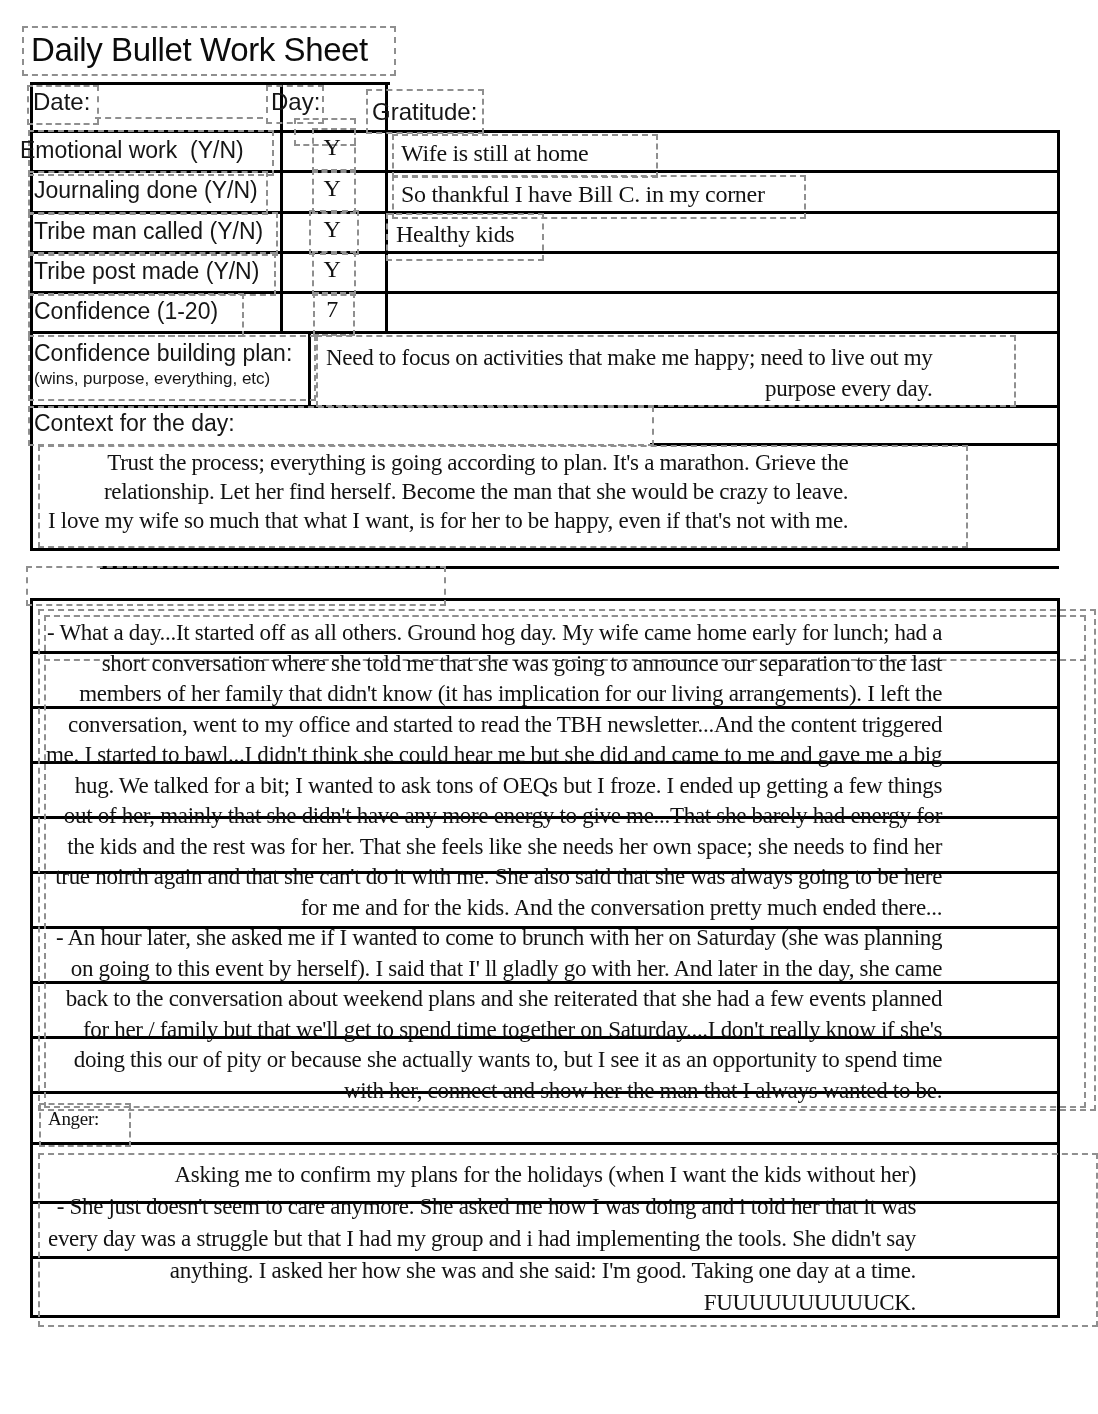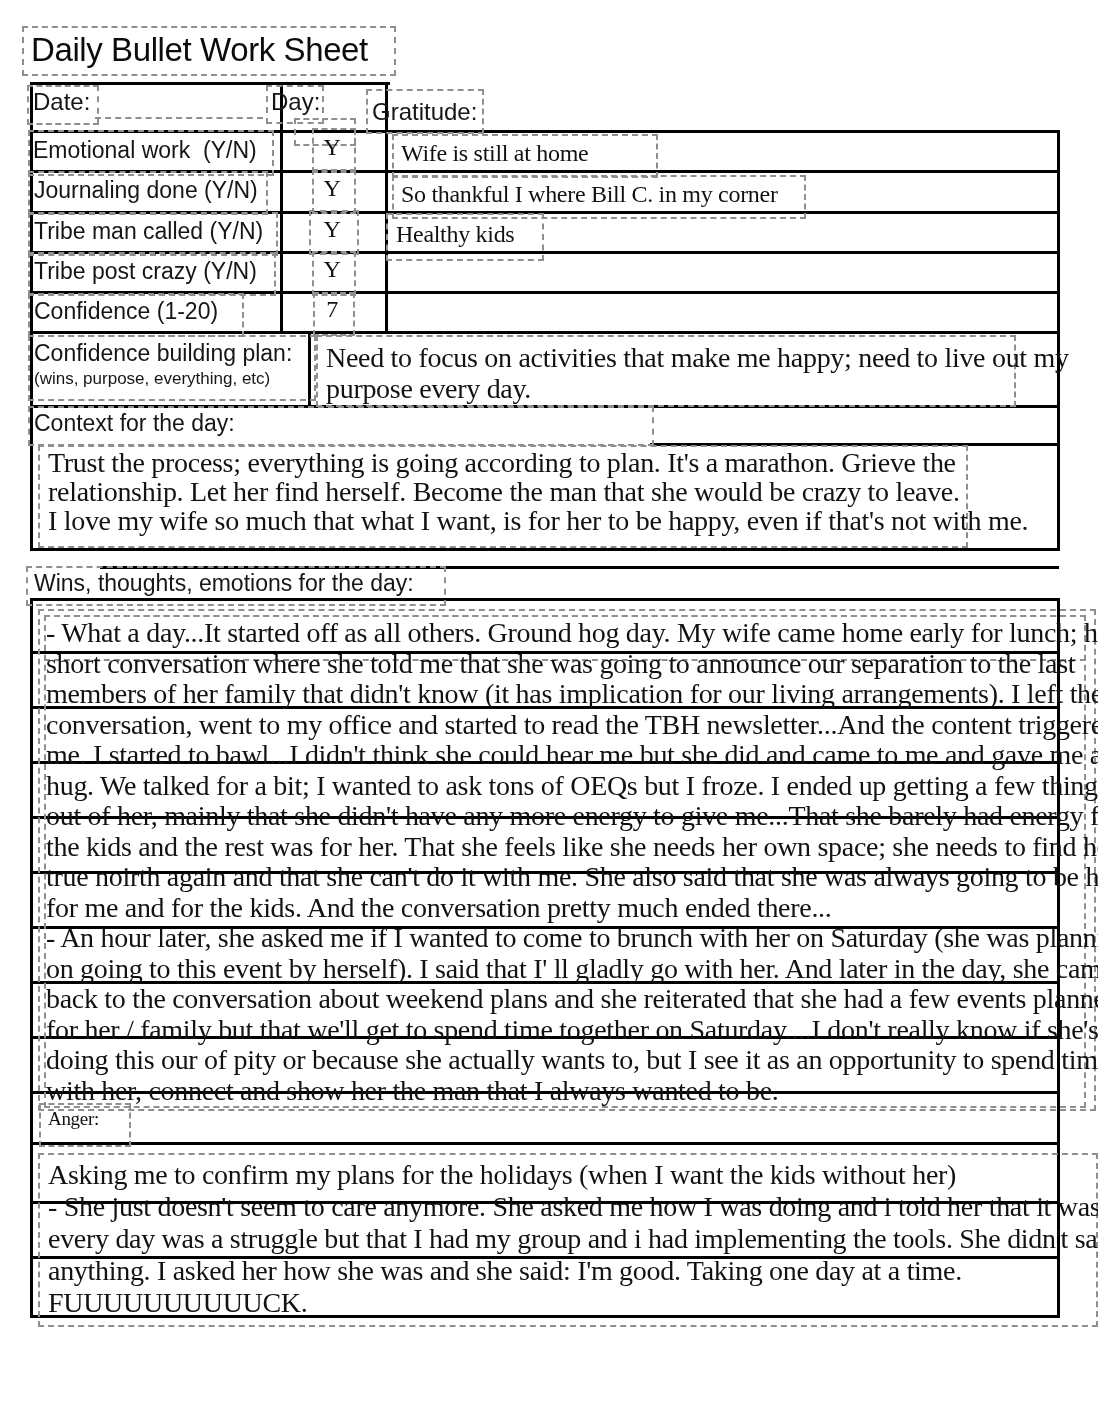--- a/index.html
+++ b/index.html
@@ -12,21 +12,21 @@
   .serif { font-family:"Liberation Serif","DejaVu Serif",serif; color:#121212; letter-spacing:-0.3px; }
   .hl { position:absolute; height:3px; background:#000000; }
   .vl { position:absolute; width:3px; background:#000000; }
   .db { position:absolute; border:2px dashed #8f8f8f; background:transparent; }
   .dseg { position:absolute; border-top:2px dashed #8f8f8f; }
   .title { font-size:33px; letter-spacing:-0.4px; color:#0c0c0c; }
   .lab { font-size:23px; }
   .lab24 { font-size:24px; }
   .sub { font-size:17px; }
   .val { font-size:24px; }
-  .blk { font-size:28px; }
+  .blk { font-size:23px;text-align:right; }
   .bottom-fade { position:absolute; left:0; width:1098px; top:1340px; height:74px;
     background:linear-gradient(to bottom, rgba(233,233,236,0) 0%, #e7e7ea 100%); }
 </style>
 </head>
 <body>
 
 <div class="canvas">
 
   <div class="hl" style="top:82px;left:30px;width:360px;"></div>
   <div class="hl" style="top:130px;left:30px;width:1030px;"></div>
@@ -91,47 +91,46 @@
   <div class="db" style="left:44px;top:615px;width:1038px;height:42px;"></div>
   <div class="db" style="left:39px;top:1103px;width:88px;height:40px;"></div>
   <div class="db" style="left:38px;top:1153px;width:1056px;height:170px;"></div>
 
   <div class="t title sans" style="left:31px;top:31px;">Daily Bullet Work Sheet</div>
 
   <div class="t lab24 sans" style="left:33px;top:88px;">Date:</div>
   <div class="t lab24 sans" style="left:271px;top:88px;">Day:</div>
   <div class="t lab24 sans" style="left:372px;top:98px;">Gratitude:</div>
 
-  <div class="t lab sans" style="left:33px;top:137px;text-align:right;">Emotional work  (Y/N)</div>
+  <div class="t lab sans" style="left:20px;top:137px;text-align:right;">Emotional work  (Y/N)</div>
   <div class="t lab sans" style="left:34px;top:177px;">Journaling done (Y/N)</div>
   <div class="t lab sans" style="left:34px;top:218px;">Tribe man called (Y/N)</div>
-  <div class="t lab sans" style="left:34px;top:258px;">Tribe post crazy (Y/N)</div>
+  <div class="t lab sans" style="left:34px;top:258px;">Tribe post made (Y/N)</div>
   <div class="t lab sans" style="left:34px;top:298px;">Confidence (1-20)</div>
 
   <div class="t val serif" style="left:312px;top:134px;width:40px;text-align:center;">Y</div>
   <div class="t val serif" style="left:312px;top:175px;width:40px;text-align:center;">Y</div>
   <div class="t val serif" style="left:312px;top:216px;width:40px;text-align:center;">Y</div>
   <div class="t val serif" style="left:312px;top:256px;width:40px;text-align:center;">Y</div>
   <div class="t val serif" style="left:312px;top:296px;width:40px;text-align:center;">7</div>
 
   <div class="t val serif" style="left:401px;top:140px;">Wife is still at home</div>
-  <div class="t val serif" style="left:401px;top:181px;">So thankful I where Bill C. in my corner</div>
+  <div class="t val serif" style="left:401px;top:181px;">So thankful I have Bill C. in my corner</div>
   <div class="t val serif" style="left:396px;top:221px;">Healthy kids</div>
 
   <div class="t lab sans" style="left:34px;top:340px;">Confidence building plan:</div>
   <div class="t sub sans" style="left:34px;top:369px;">(wins, purpose, everything, etc)</div>
   <div class="t blk serif" style="left:326px;top:342px;line-height:31px;">Need to focus on activities that make me happy; need to live out my
 purpose every day.</div>
 
   <div class="t lab sans" style="left:34px;top:410px;">Context for the day:</div>
   <div class="t blk serif" style="left:48px;top:448px;line-height:29px;">Trust the process; everything is going according to plan. It's a marathon. Grieve the
 relationship. Let her find herself. Become the man that she would be crazy to leave.
 I love my wife so much that what I want, is for her to be happy, even if that's not with me.</div>
 
-  <div class="t lab sans" style="left:34px;top:570px;">Wins, thoughts, emotions for the day:</div>
   <div class="t blk serif" style="left:46px;top:618px;line-height:30.5px;">- What a day...It started off as all others. Ground hog day. My wife came home early for lunch; had a
 short conversation where she told me that she was going to announce our separation to the last
 members of her family that didn't know (it has implication for our living arrangements). I left the
 conversation, went to my office and started to read the TBH newsletter...And the content triggered
 me. I started to bawl...I didn't think she could hear me but she did and came to me and gave me a big
 hug. We talked for a bit; I wanted to ask tons of OEQs but I froze. I ended up getting a few things
 out of her, mainly that she didn't have any more energy to give me...That she barely had energy for
 the kids and the rest was for her. That she feels like she needs her own space; she needs to find her
 true noirth again and that she can't do it with me. She also said that she was always going to be here
 for me and for the kids. And the conversation pretty much ended there...

